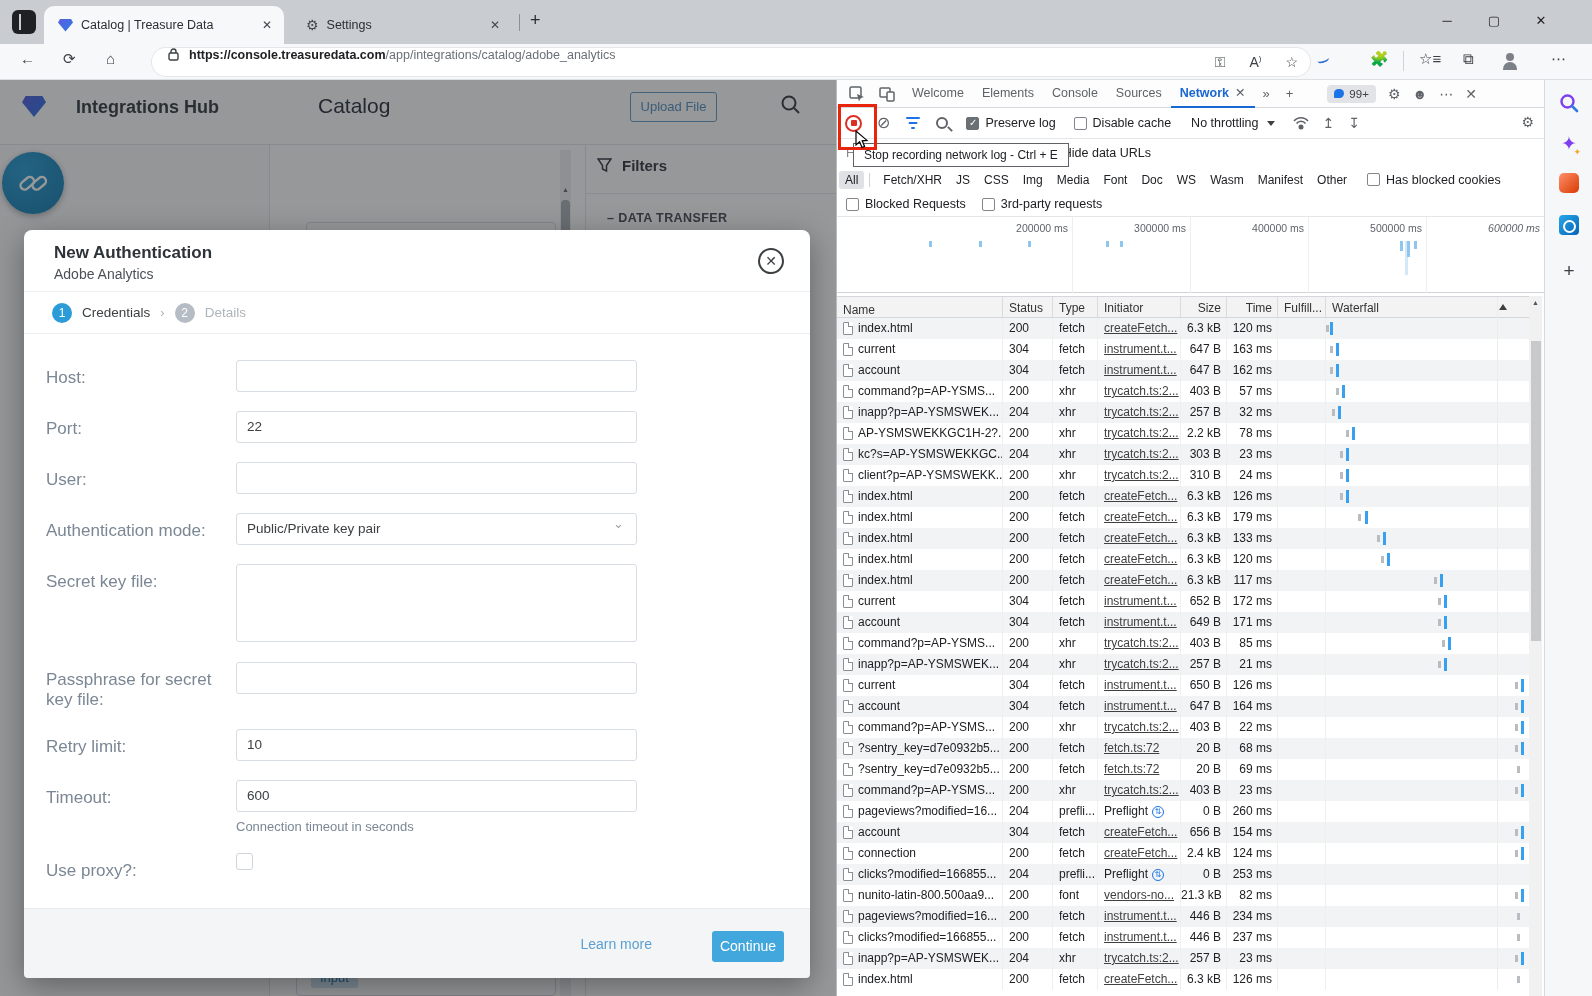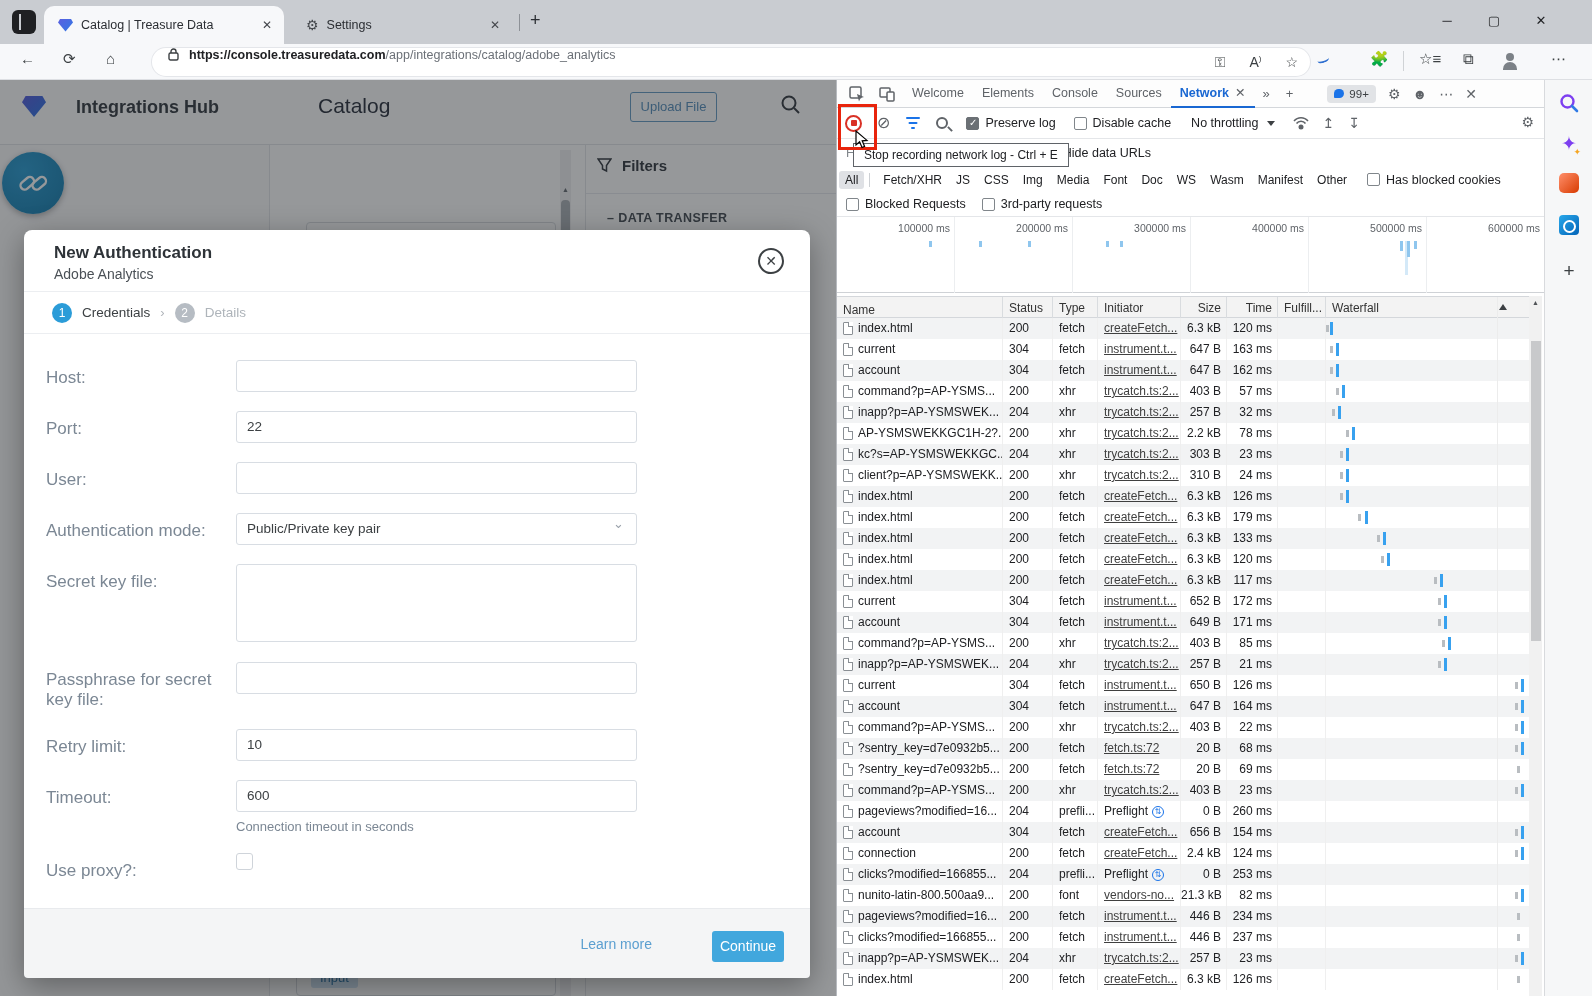--- a/index.html
+++ b/index.html
@@ -442,36 +442,33 @@
       </div>
     <div class="dt-checksrow">
       <span class="dchk" style="margin-left:9px"></span>
       <span class="tlabel">Blocked Requests</span>
       <span class="dchk" style="margin-left:16px"></span>
       <span class="tlabel">3rd-party requests</span>
     </div>
     <div class="dt-hline" style="top:136px"></div>
 
     <div class="overview" id="overview">
-        <div class="ov-seg" style="left: 0px; width: 118px;">
-          <span class="ov-lbl">100000 ms</span>
-        </div>
         <div class="ov-seg" style="left: 118px; width: 118px;">
           <span class="ov-lbl">200000 ms</span>
         </div>
         <div class="ov-seg" style="left: 236px; width: 118px;">
           <span class="ov-lbl">300000 ms</span>
         </div>
         <div class="ov-seg" style="left: 354px; width: 118px;">
           <span class="ov-lbl">400000 ms</span>
         </div>
         <div class="ov-seg" style="left: 472px; width: 118px;">
           <span class="ov-lbl">500000 ms</span>
         </div>
-        <div class="ov-seg" style="left: 590px; width: 118px;">
+        <div class="ov-seg" style="left: 590px; width: 118px; font-style: italic;">
           <span class="ov-lbl">600000 ms</span>
         </div>
         <div class="ov-tick" style="left: 13%; height: 6px;"></div>
         <div class="ov-tick" style="left: 20%; height: 6px;"></div>
         <div class="ov-tick" style="left: 27%; height: 6px;"></div>
         <div class="ov-tick" style="left: 38%; height: 6px;"></div>
         <div class="ov-tick" style="left: 40%; height: 6px;"></div>
         <div class="ov-tick faint" style="left: 80.2%; height: 34px;"></div>
         <div class="ov-tick" style="left: 79.5%; height: 10px;"></div>
         <div class="ov-tick" style="left: 80.5%; height: 16px;"></div>

